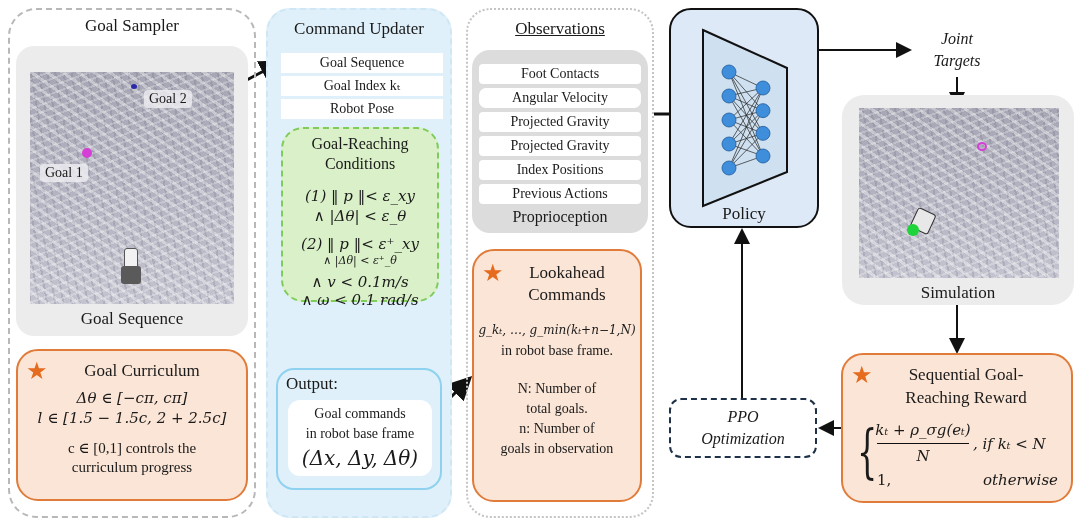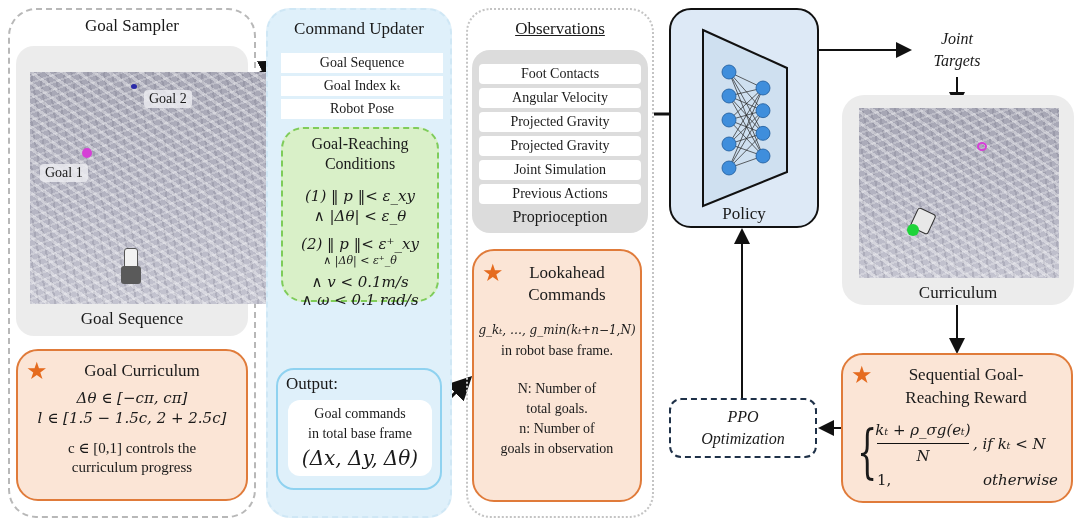--- a/index.html
+++ b/index.html
@@ -14,21 +14,21 @@
   
   #goal-sampler { left: 8px; top: 8px; width: 248px; height: 510px;
     border: 2px dashed #b8b8b8; border-radius: 28px; }
   #goal-seq-card { left: 16px; top: 46px; width: 232px; height: 290px;
     background: #ececec; border-radius: 18px; }
   .terrain { background:
       repeating-linear-gradient(35deg, rgba(255,255,255,0.35) 0 3px, rgba(0,0,0,0) 3px 9px),
       repeating-linear-gradient(-20deg, rgba(255,255,255,0.25) 0 2px, rgba(0,0,0,0) 2px 7px),
       repeating-linear-gradient(80deg, rgba(90,90,110,0.18) 0 2px, rgba(0,0,0,0) 2px 8px),
       linear-gradient(180deg, #a6a6b4 0%, #b4b4c2 55%, #c4c4d0 100%); }
-  #goal-terrain { left: 30px; top: 72px; width: 236px; height: 232px; }
+  #goal-terrain { left: 30px; top: 72px; width: 204px; height: 232px; }
   .goal-label { background: rgba(235,235,240,0.85); padding: 1px 5px; font-size: 14px; border-radius: 4px; }
 
   
   .orange-box { background: #fbe5d6; border: 2px solid #e07b3a; border-radius: 22px; }
   #goal-curriculum { left: 16px; top: 349px; width: 232px; height: 152px; }
   .star { color: #e56b1f; font-size: 24px; line-height: 24px; }
 
   
   #command-updater { left: 266px; top: 8px; width: 186px; height: 510px;
     background: #dff0fa; border: 2px dashed #cfe7f5; border-radius: 24px; }
@@ -118,33 +118,33 @@
   <div class="abs center math" style="left:0;top:106px;width:154px;font-size:15px;">(2) ‖ p ‖&lt; ε⁺_xy</div>
   <div class="abs center math" style="left:0;top:125px;width:154px;font-size:11px;">∧ |Δθ| &lt; ε⁺_θ</div>
   <div class="abs center math" style="left:0;top:144px;width:154px;font-size:15px;">∧ v &lt; 0.1m/s</div>
   <div class="abs center math" style="left:0;top:162px;width:154px;font-size:15px;">∧ ω &lt; 0.1 rad/s</div>
 </div>
 
 <div id="output-box" class="abs">
   <div class="abs" style="left:8px;top:4px;font-size:17px;">Output:</div>
   <div id="output-inner" class="abs">
     <div class="abs center" style="left:0;top:6px;width:144px;font-size:14px;">Goal commands</div>
-    <div class="abs center" style="left:0;top:26px;width:144px;font-size:14px;">in total base frame</div>
+    <div class="abs center" style="left:0;top:26px;width:144px;font-size:14px;">in robot base frame</div>
     <div class="abs center math" style="left:0;top:46px;width:144px;font-size:20px;">(Δx, Δy, Δθ)</div>
   </div>
 </div>
 
 <div id="observations" class="abs"></div>
 <div class="abs center title" style="left:466px;top:19px;width:188px;text-decoration:underline;">Observations</div>
 <div id="proprio-card" class="abs"></div>
 <div class="abs center obs-row" style="left:479px;top:64px;width:162px;">Foot Contacts</div>
-<div class="abs center obs-row" style="left:479px;top:88px;width:162px;">Angular Velocity</div>
+<div class="abs center obs-row" style="left:479px;top:88px;width:162px;border-radius:7px;">Angular Velocity</div>
 <div class="abs center obs-row" style="left:479px;top:112px;width:162px;">Projected Gravity</div>
 <div class="abs center obs-row" style="left:479px;top:136px;width:162px;">Projected Gravity</div>
-<div class="abs center obs-row" style="left:479px;top:160px;width:162px;">Joint Simulation</div>
+<div class="abs center obs-row" style="left:479px;top:160px;width:162px;">Index Positions</div>
 <div class="abs center obs-row" style="left:479px;top:184px;width:162px;">Previous Actions</div>
 <div class="abs center" style="left:472px;top:208px;width:176px;font-size:16px;">Proprioception</div>
 
 <div id="lookahead" class="abs orange-box">
   <span class="abs star" style="left:8px;top:10px;">★</span>
   <div class="abs center" style="left:20px;top:12px;width:146px;font-size:17px;">Lookahead</div>
   <div class="abs center" style="left:20px;top:34px;width:146px;font-size:17px;">Commands</div>
   <div class="abs center math" style="left:0;top:72px;width:166px;font-size:12px;">g_kₜ, …, g_min(kₜ+n−1,N)</div>
   <div class="abs center" style="left:0;top:92px;width:166px;font-size:14px;">in robot base frame.</div>
   <div class="abs center" style="left:0;top:130px;width:166px;font-size:14px;">N: Number of</div>
@@ -197,21 +197,21 @@
 <div class="abs center it" style="left:910px;top:52px;width:94px;font-size:16px;">Targets</div>
 
 <div id="sim-card" class="abs"></div>
 <div id="sim-terrain" class="abs terrain">
   <div class="abs" style="left:118px;top:34px;width:10px;height:9px;border:2px solid #d63fd6;border-radius:50%;"></div>
   <div class="abs" style="left:46px;top:100px;width:32px;height:36px;">
     <div class="abs" style="left:8px;top:2px;width:20px;height:22px;background:#e8e8e8;border:1px solid #333;transform:rotate(25deg);border-radius:3px;"></div>
     <div class="abs" style="left:2px;top:16px;width:12px;height:12px;background:#1ed43a;border-radius:50%;"></div>
   </div>
 </div>
-<div class="abs center title" style="left:842px;top:283px;width:232px;">Curriculum</div>
+<div class="abs center title" style="left:842px;top:283px;width:232px;">Simulation</div>
 
 <div id="ppo" class="abs">
   <div class="abs center it" style="left:0;top:8px;width:144px;font-size:16px;">PPO</div>
   <div class="abs center it" style="left:0;top:30px;width:144px;font-size:16px;">Optimization</div>
 </div>
 
 <div id="reward" class="abs orange-box">
   <span class="abs star" style="left:8px;top:8px;">★</span>
   <div class="abs center title" style="left:20px;top:10px;width:206px;">Sequential Goal-</div>
   <div class="abs center title" style="left:20px;top:33px;width:206px;">Reaching Reward</div>

